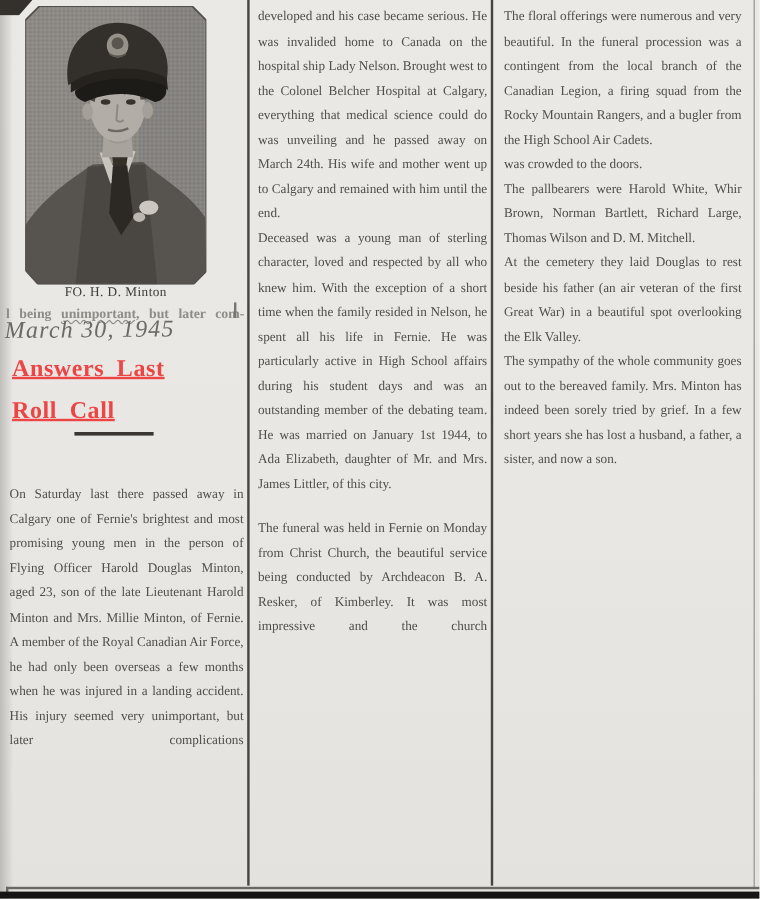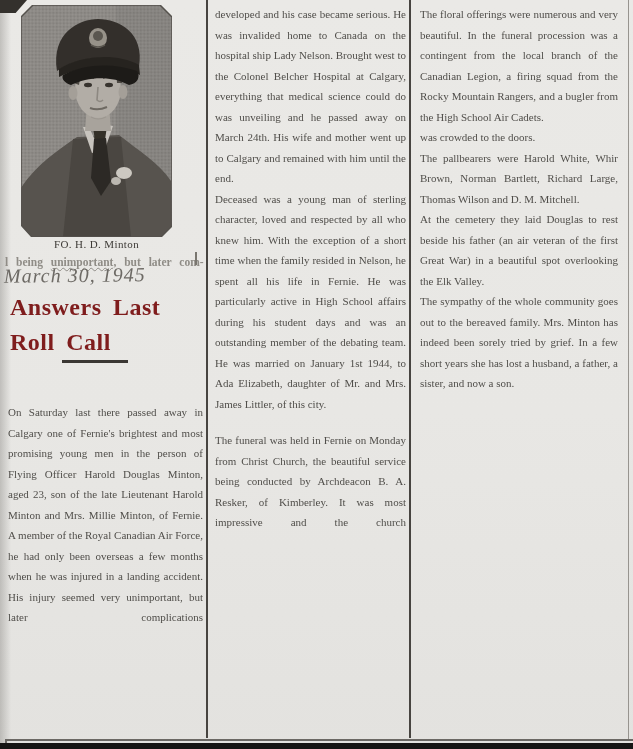--- a/index.html
+++ b/index.html
@@ -34,22 +34,22 @@
   }
   .ghost-line .struck { text-decoration:underline wavy 1px #8f8c86; }
   .ghost-tick { position:absolute; left:195px; top:252px; width:2px; height:13px; background:#79766f; }
   .date-annotation {
     position:absolute; left:4px; top:264px;
     font-style:italic; font-size:20px; color:#6d6a65; letter-spacing:1px; white-space:nowrap;
     transform:rotate(-0.6deg);
   }
   .headline {
     position:absolute; left:10px; top:290px; width:195px;
-    font-size:24px; font-weight:bold; line-height:35px;
-    color:#7f1d1d; letter-spacing:0.5px; word-spacing:5px;
+    font-size:20px; font-weight:bold; line-height:35px;
+    color:#ef4444; letter-spacing:0.5px; word-spacing:5px;text-decoration:underline;
   }
   .headline-underline { position:absolute; left:62px; top:360px; width:66px; height:3px; background:#3a3733; }
   .col { position:absolute; font-size:11px; line-height:20.5px; text-align:justify; color:#504e4a; }
   .col .para { margin:0; padding:0; }
   .justify-last > .para:last-child { text-align-last:justify;margin-top:16px; }
   .col1-body { left:8px; top:386px; width:195px; }
   .col2 { left:215px; top:4px; width:191px; }
   .col3 { left:420px; top:4px; width:198px; }
   .divider { position:absolute; top:0; width:2px; height:738px; background:#474440; }
   .divider1 { left:206px; }

